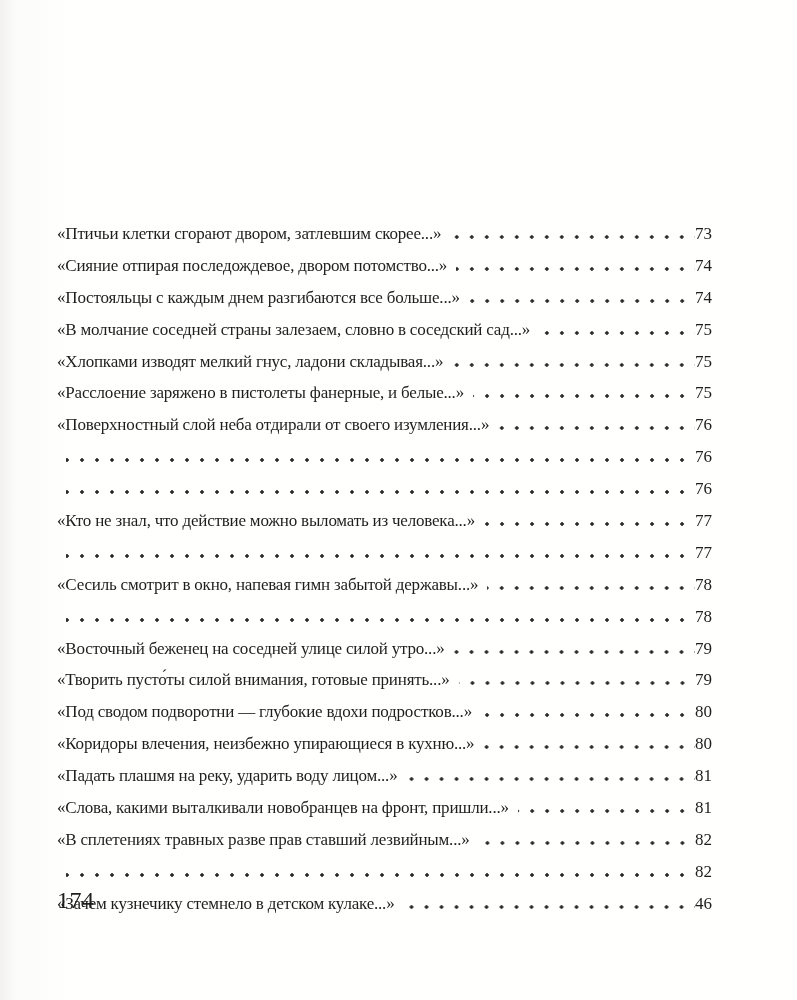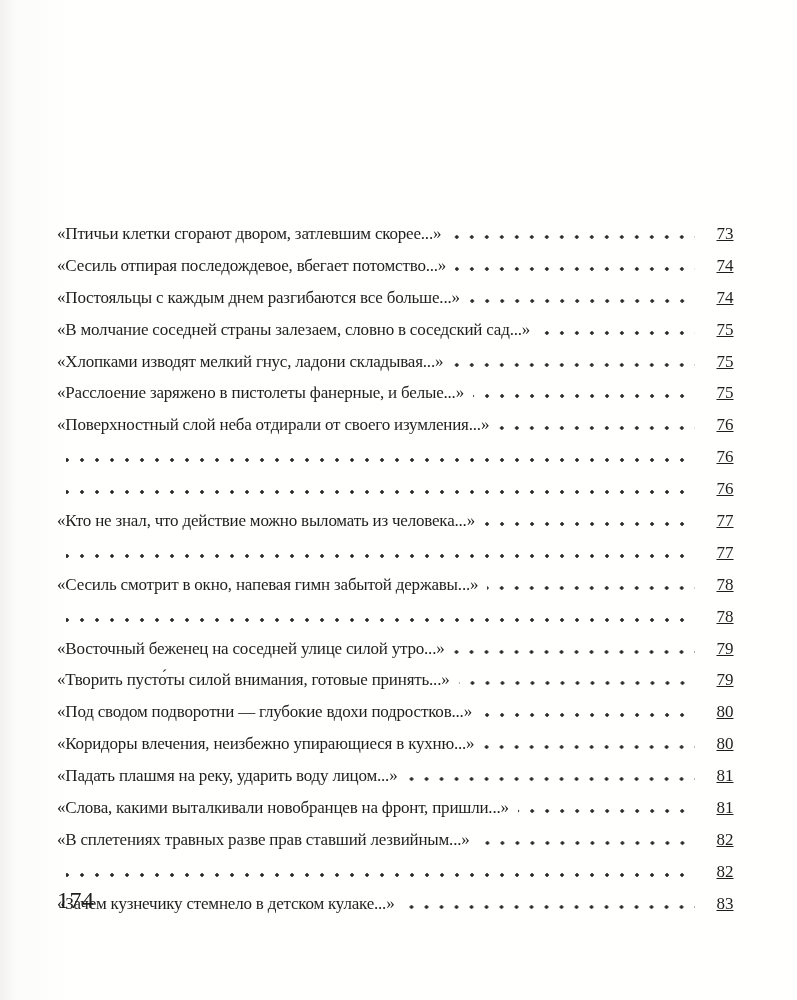--- a/index.html
+++ b/index.html
@@ -42,23 +42,22 @@
     min-width: 0;
     height: 4px;
     margin-left: 9px;
     background-image: radial-gradient(circle at 2px 2px, #2b2b2b 1.5px, rgba(0,0,0,0) 1.9px);
     background-size: 15px 4px;
     background-repeat: repeat-x;
     background-position: right bottom;
   }
   .toc-page {
     flex: 0 0 60px;
-    text-align: center;
+    text-align: left;
     font-size: 17px;
-    text-decoration: underline;
   }
   .folio {
     position: absolute;
     left: 57px;
     top: 887px;
     font-size: 24px;
     letter-spacing: 0.5px;
   }
 </style>
 </head>
@@ -66,21 +65,21 @@
 
 <div class="book-page">
   <div class="toc-list" id="toc-list">
   <div class="toc-row">
     <span class="toc-title">«Птичьи клетки сгорают двором, затлевшим скорее...»</span>
     <span class="toc-leader"></span>
     <span class="toc-page">73</span>
   </div>
 
   <div class="toc-row">
-    <span class="toc-title">«Сесиль отпирая последождевое, вбегает потомство...»</span>
+    <span class="toc-title">«Сияние отпирая последождевое, двором потомство...»</span>
     <span class="toc-leader"></span>
     <span class="toc-page">74</span>
   </div>
 
   <div class="toc-row">
     <span class="toc-title">«Постояльцы с каждым днем разгибаются все больше...»</span>
     <span class="toc-leader"></span>
     <span class="toc-page">74</span>
   </div>
 
@@ -183,17 +182,17 @@
   </div>
 
   <div class="toc-row">
     <span class="toc-leader"></span>
     <span class="toc-page">82</span>
   </div>
 
   <div class="toc-row">
     <span class="toc-title">«Зачем кузнечику стемнело в детском кулаке...»</span>
     <span class="toc-leader"></span>
-    <span class="toc-page">83</span>
+    <span class="toc-page">46</span>
   </div>
 </div>
   <div class="folio">174</div>
 </div>
 
 </body></html>

